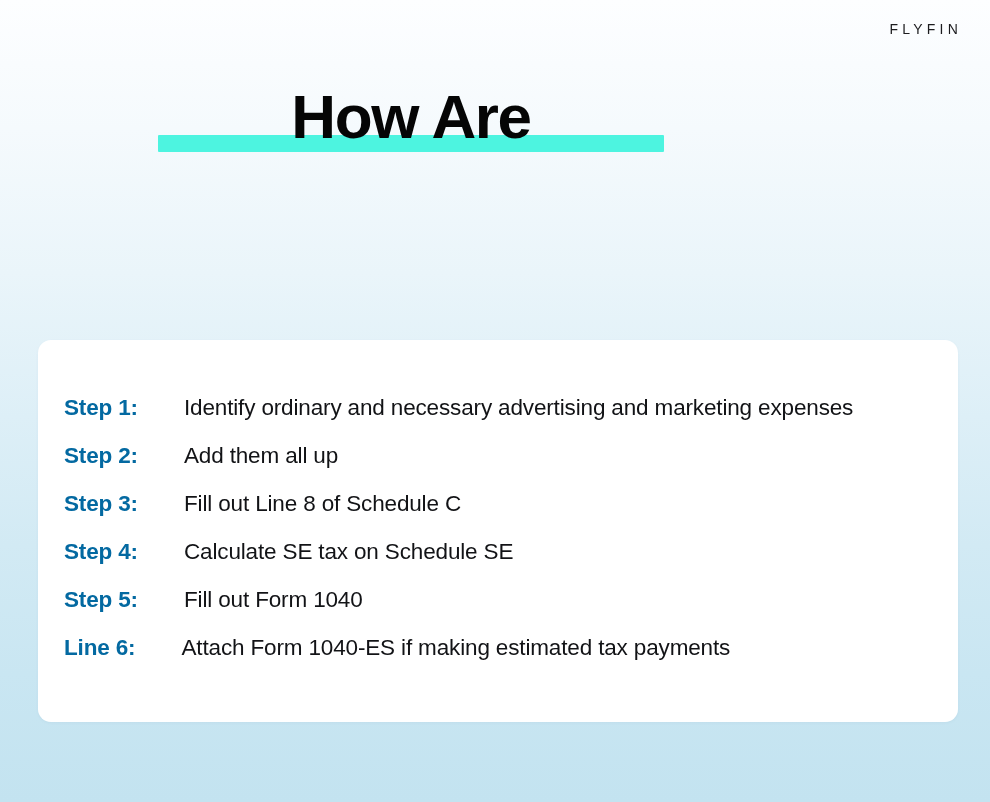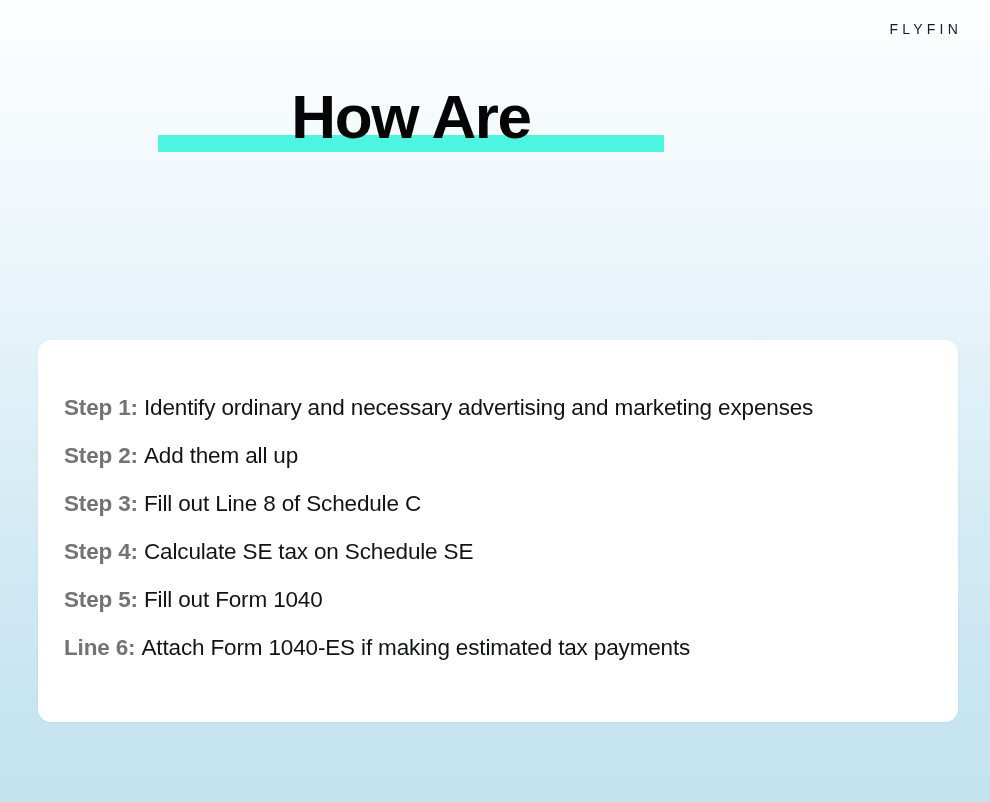--- a/index.html
+++ b/index.html
@@ -107,26 +107,27 @@
     height: 48px;
     line-height: 48px;
     white-space: nowrap;
     font-family: "Liberation Sans", sans-serif;
     font-size: 22.5px;
     color: #111214;
     letter-spacing: -0.15px;
   }
   .step-label {
     font-weight: 700;
-    color: #737373;
+    color: #0369a1;
     margin-right: 6px;
   }
   .step-text {
     font-weight: 400;
     color: #121316;
+    margin-left: 40px;
   }
 </style>
 </head>
 <body>
 
 <div class="infographic">
 
   <div class="brand-logo">FLYFIN</div>
 
   <div class="headline">

